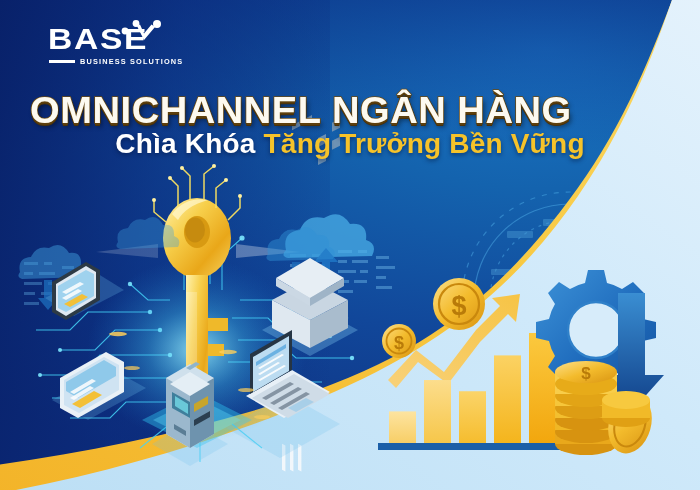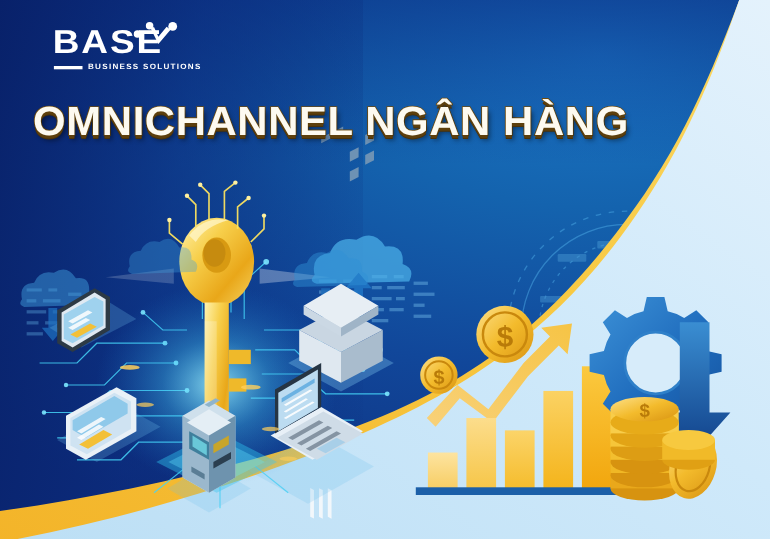--- a/index.html
+++ b/index.html
@@ -478,15 +478,19 @@
       <span class="logo-rule"></span>
       <span class="logo-tag">BUSINESS SOLUTIONS</span>
     </div>
   </div>
 
   <div class="title-wrap">
     <span class="title">OMNICHANNEL NGÂN HÀNG</span>
   </div>
 
   <div class="subtitle-wrap">
+    <div class="sub-line">
+      <span class="w">Chìa Khóa</span>
+      <span class="g">Tăng Trưởng Bền Vững</span>
+    </div>
   </div>
 
 </div>
 
 </body></html>

